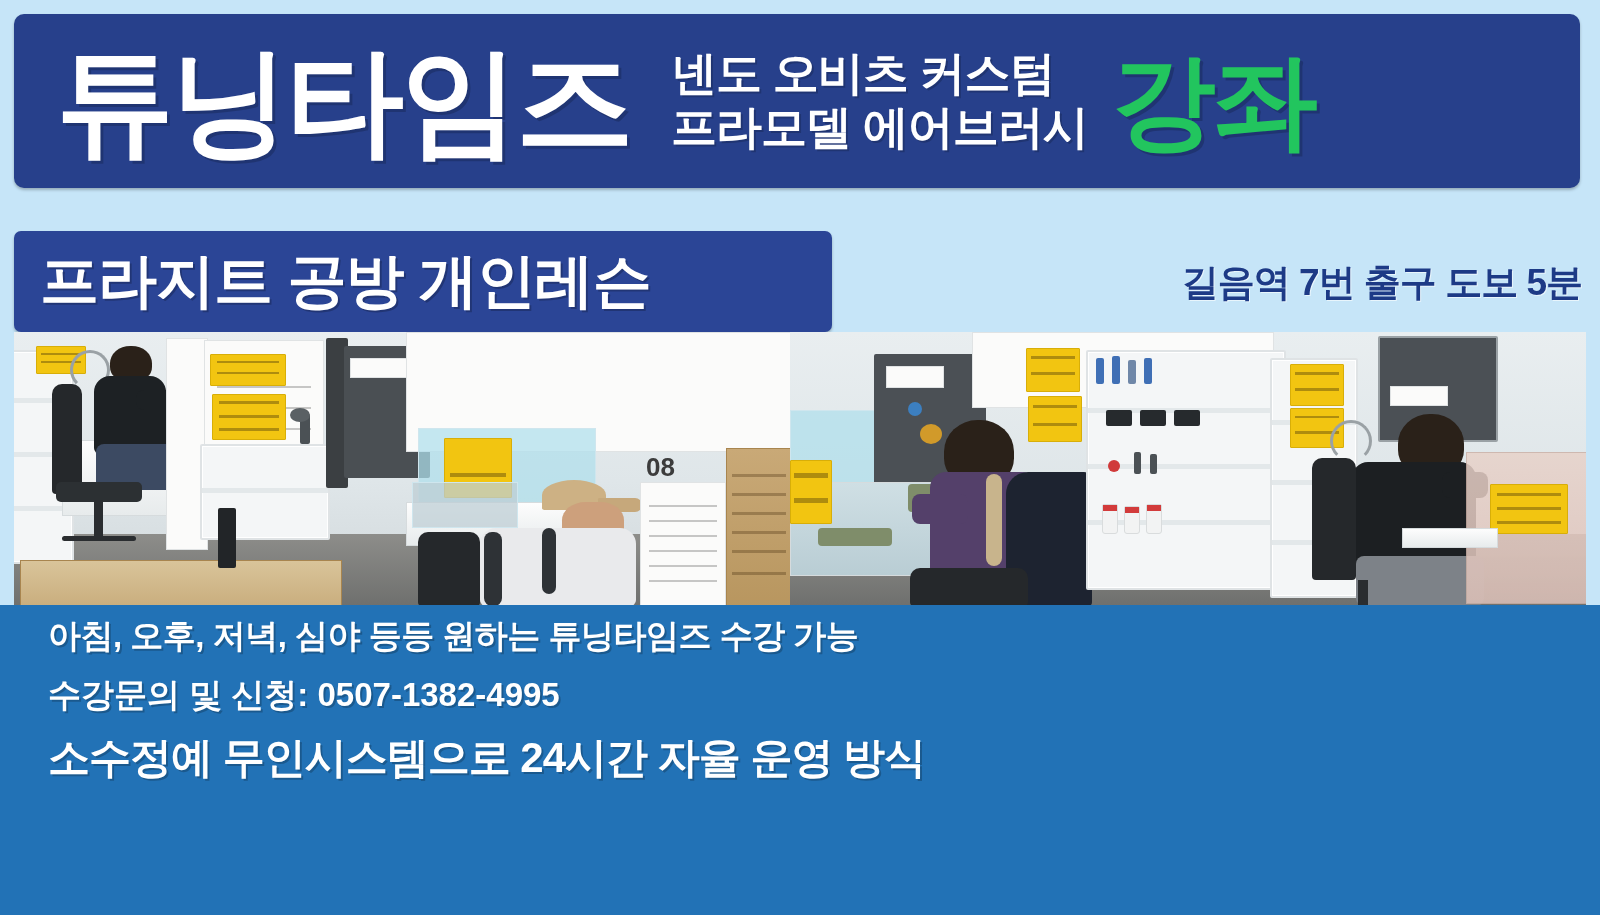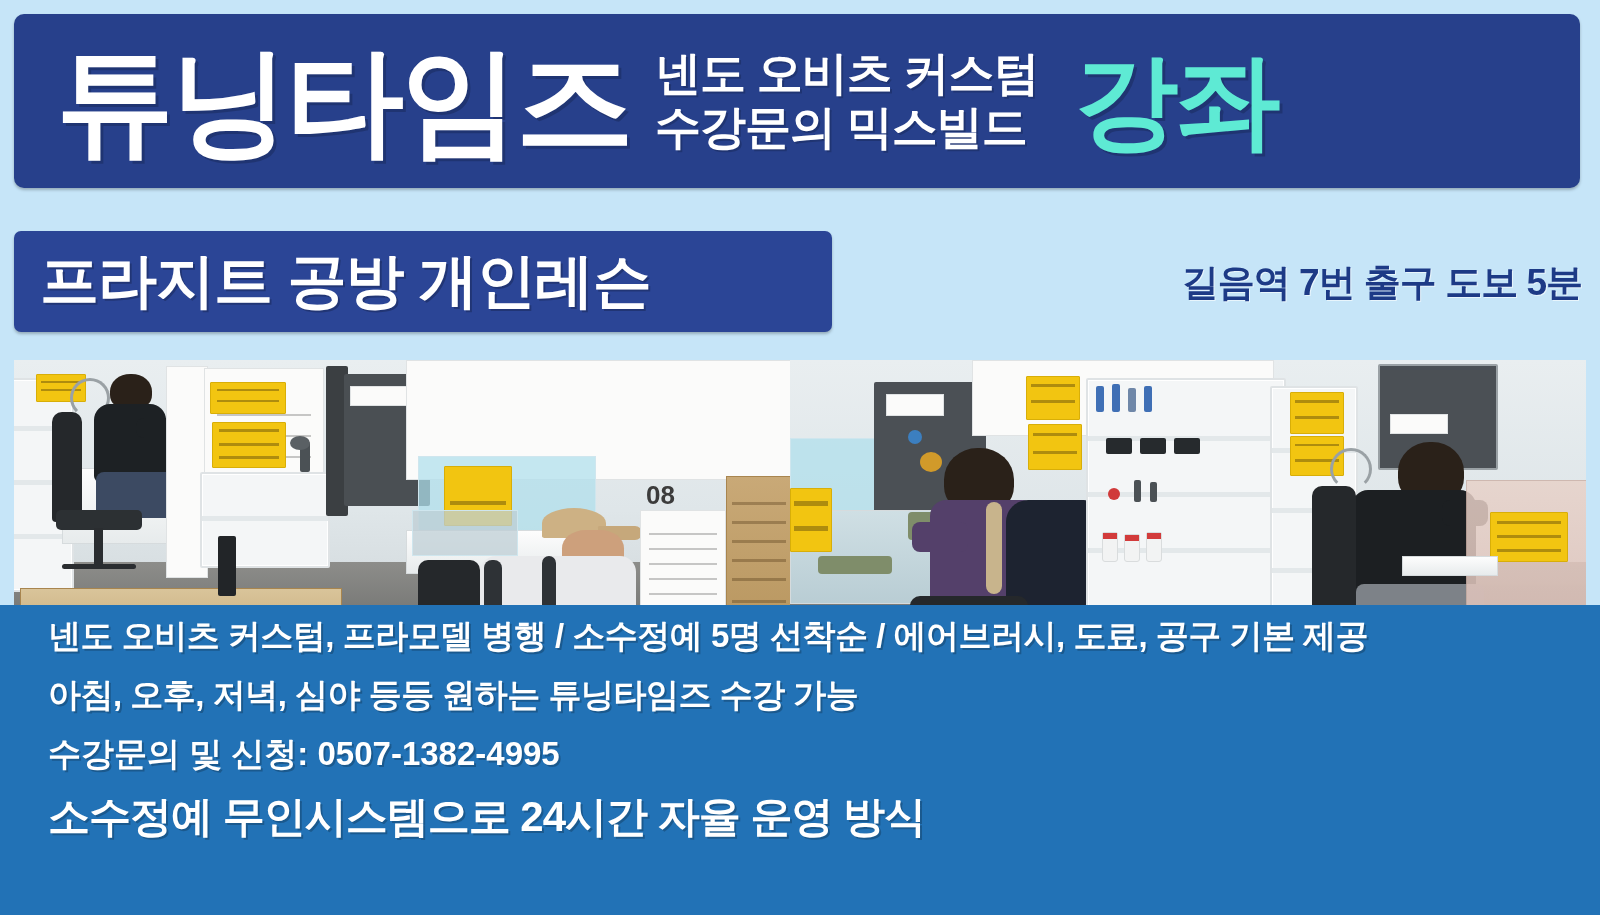--- a/index.html
+++ b/index.html
@@ -22,30 +22,30 @@
   .brand{
     color:#fff;font-weight:bold;
     font-size:118px;line-height:1;
     letter-spacing:-3px;
     margin-left:42px;
     text-shadow:3px 3px 0 rgba(0,0,0,.18);
     white-space:nowrap;
   }
   .head-mid{
     display:flex;flex-direction:column;justify-content:center;
-    margin-left:24px;gap:2px;
+    margin-left:40px;gap:2px;
   }
   .head-mid div{
     color:#fff;font-weight:bold;font-size:46px;line-height:1.12;
     letter-spacing:-1px;white-space:nowrap;
     text-shadow:2px 2px 0 rgba(0,0,0,.18);
   }
   .head-right{
-    color:#5eead4;font-weight:bold;font-size:104px;line-height:1;
-    letter-spacing:-2px;margin-left:36px;white-space:nowrap;
+    color:#22c55e;font-weight:bold;font-size:104px;line-height:1;
+    letter-spacing:-2px;margin-left:24px;white-space:nowrap;
     text-shadow:3px 3px 0 rgba(0,0,0,.18);
   }
 
   
   .subtitle-box{
     position:absolute;left:14px;top:231px;width:818px;height:101px;
     background:#2b4596;border-radius:7px;
     box-shadow:0 2px 3px rgba(0,0,0,.25);
     display:flex;align-items:center;
   }
@@ -59,21 +59,21 @@
     color:#1d3a86;font-weight:bold;font-size:37px;letter-spacing:-1px;
     white-space:nowrap;
     text-shadow:1px 1px 0 rgba(255,255,255,.6);
   }
 
   
   .photo-strip{
     position:absolute;left:14px;top:332px;width:1572px;height:273px;
     display:flex;overflow:hidden;
   }
-  .photo{position:relative;height:273px;overflow:hidden;background:#cfd6d8;margin-top:28px;}
+  .photo{position:relative;height:273px;overflow:hidden;background:#cfd6d8;}
   .photo-left{width:776px;}
   .photo-right{width:796px;}
 
   
   .wall{position:absolute;inset:0;background:linear-gradient(#e9eef0 0%,#dfe6e9 55%,#cfd6d9 100%);}
   .floor{position:absolute;left:0;right:0;bottom:0;height:26%;
          background:linear-gradient(#8d8d8a,#6f706e);}
   .shelfunit{position:absolute;background:#f4f6f7;border:2px solid #dfe3e5;border-radius:2px;
              box-shadow:inset 0 0 0 1px #fff;}
   .shelfunit i{position:absolute;left:0;right:0;height:5px;background:#e3e8ea;display:block;}
@@ -127,21 +127,21 @@
 </style>
 </head>
 <body>
 
 <div class="poster">
 
   <div class="header-bar">
     <div class="brand">튜닝타임즈</div>
     <div class="head-mid">
       <div>넨도 오비츠 커스텀</div>
-      <div>수강문의 믹스빌드</div>
+      <div>프라모델 에어브러시</div>
     </div>
     <div class="head-right">강좌</div>
   </div>
 
   <div class="subtitle-box">
     <span>프라지트 공방 개인레슨</span>
   </div>
   <div class="location">길음역 7번 출구 도보 5분</div>
 
   <div class="photo-strip">
@@ -327,20 +327,19 @@
           <b style="top:16%;"></b>
           <b style="top:46%;"></b>
           <b style="top:74%;"></b>
         </div>
       <div class="desk" style="left:612px;top:196px;width:94px;height:18px;"></div>
     </div>
   </div>
 
   <div class="info-band">
     <div class="info-lines">
-      <div class="info-line">넨도 오비츠 커스텀, 프라모델 병행 / 소수정예 5명 선착순 / 에어브러시, 도료, 공구 기본 제공</div>
       <div class="info-line">아침, 오후, 저녁, 심야 등등 원하는 튜닝타임즈 수강 가능</div>
       <div class="info-line phone">수강문의 및 신청: 0507-1382-4995</div>
       <div class="info-line final">소수정예 무인시스템으로 24시간 자율 운영 방식</div>
     </div>
   </div>
 
 </div>
 
 </body></html>

